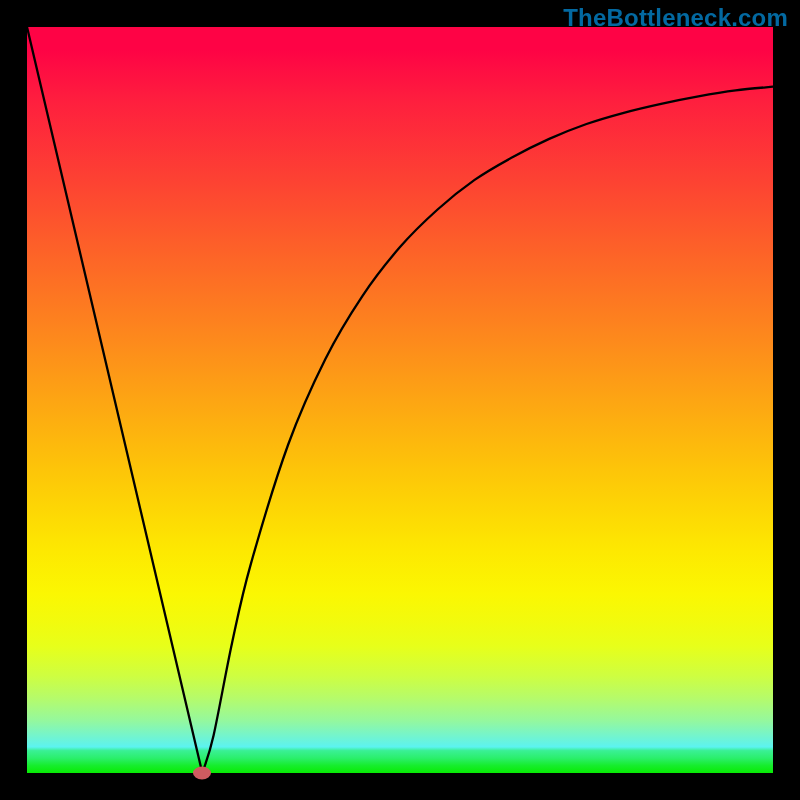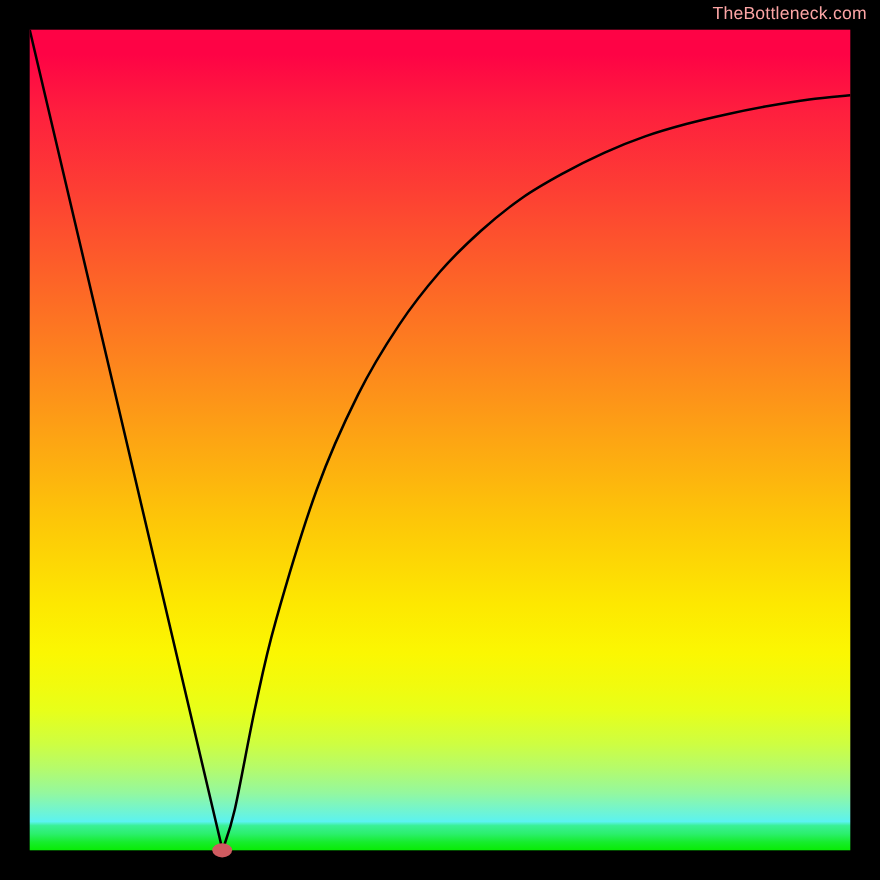--- a/index.html
+++ b/index.html
@@ -51,23 +51,23 @@
     top: 0;
     width: 746px;
     height: 746px;
     pointer-events: none;
   }
   .watermark {
     position: absolute;
     top: 4px;
     right: 12px;
     font-family: Arial, Helvetica, sans-serif;
-    font-size: 16px;
-    font-weight: 400;
-    color: #fca5a5;
+    font-size: 24px;
+    font-weight: 700;
+    color: #0369a1;
     letter-spacing: 0.2px;
     user-select: none;
   }
   .dot {
     position: absolute;
     width: 18px;
     height: 13px;
     background: #cf5b60;
     border-radius: 50%;
     transform: translate(-50%, -50%);

